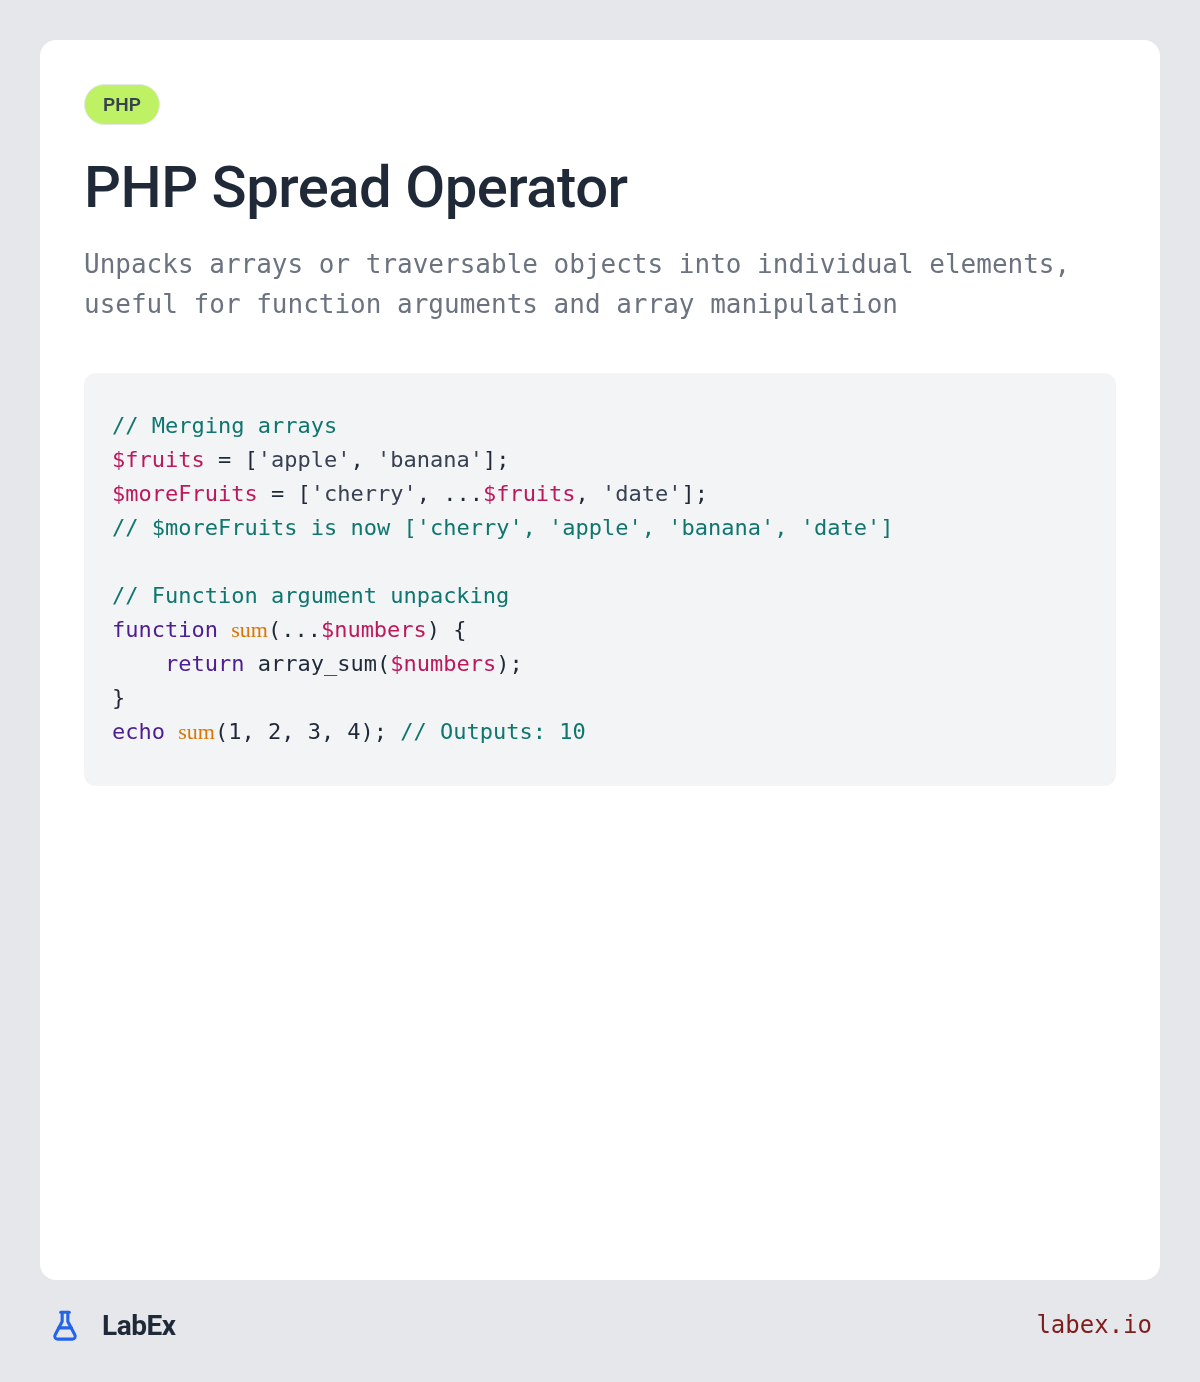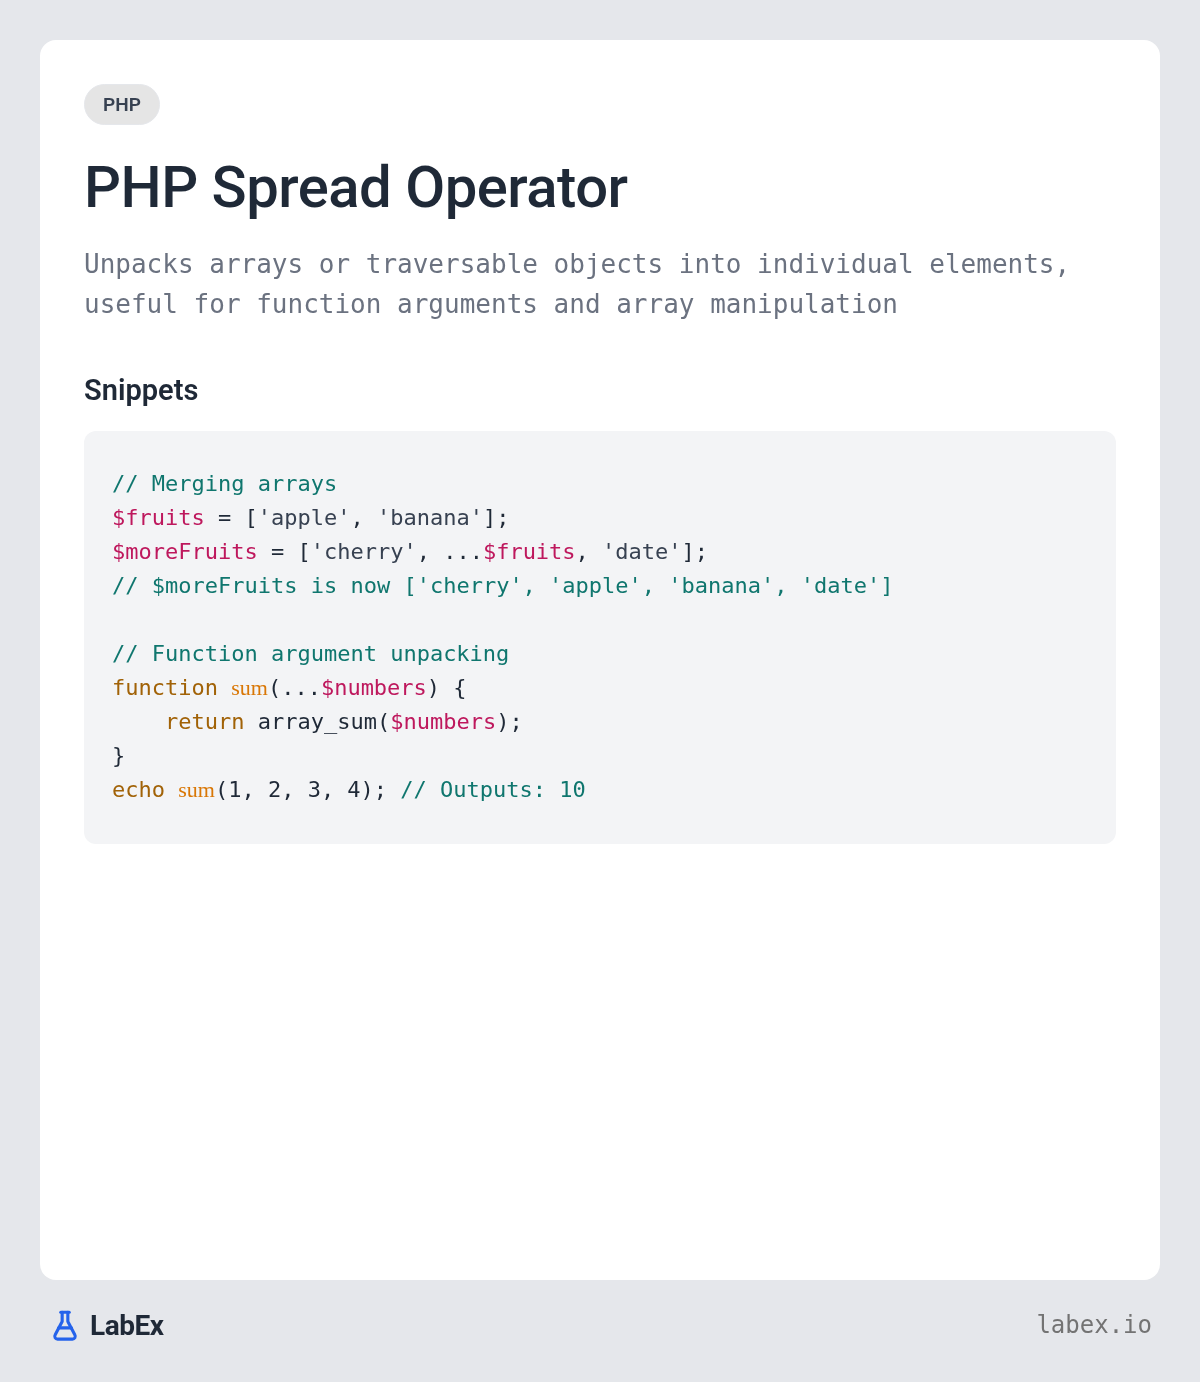--- a/index.html
+++ b/index.html
@@ -20,21 +20,21 @@
 
     .card {
       background: #ffffff;
       border-radius: 16px;
       padding: 44px;
       flex: 1;
     }
 
     .badge {
       display: inline-block;
-      background: #e5e5e5;
+      background: #bef264;
       border: 1px solid #e5e7eb;
       color: #374151;
       font-weight: 600;
       font-size: 19px;
       padding: 8px 18px;
       border-radius: 999px;
       margin-bottom: 28px;
     }
 
     .title {
@@ -68,62 +68,61 @@
       font-size: 22px;
       line-height: 1.55;
       color: #1f2937;
       white-space: pre-wrap;
       word-wrap: break-word;
     }
 
     .tok-comment { color: #0f766e; }
     .tok-variable { color: #be185d; }
     .tok-string { color: #374151; text-align: right; }
-    .tok-keyword { color: #a16207; }
+    .tok-keyword { color: #4c1d95; }
     .tok-fn { color: #d97706; font-family: Liberation Serif, serif; }
 
     .footer {
       display: flex;
       justify-content: space-between;
       align-items: center;
       padding: 28px 8px 0 8px;
     }
 
     .logo {
       display: flex;
       align-items: flex-end;
-      gap: 8px;
+      gap: 20px;
     }
 
     .logo-text {
       font-size: 28px;
       font-weight: 700;
       color: #1f2937;
       letter-spacing: -0.5px;
     }
 
     .footer-url {
       font-family: ui-monospace, 'SF Mono', Menlo, Monaco, Consolas, monospace;
       font-size: 24px;
-      color: #737373;
+      color: #7f1d1d;
     }
 
     .flask-icon {
       width: 34px;
       height: 34px;
     }
   </style>
 </head>
 <body>
 
 <div class="card">
   <div class="badge">PHP</div>
   <h1 class="title">PHP Spread Operator</h1>
   <p class="description">Unpacks arrays or traversable objects into individual elements, useful for function arguments and array manipulation</p>
-  <h2 class="section-heading">Snippets</h2>
   <pre class="code-block"><span class="tok-comment">// Merging arrays</span>
 <span class="tok-variable">$fruits</span><span> = [</span><span class="tok-string">'apple'</span><span>, </span><span class="tok-string">'banana'</span><span>];</span>
 <span class="tok-variable">$moreFruits</span><span> = [</span><span class="tok-string">'cherry'</span><span>, ...</span><span class="tok-variable">$fruits</span><span>, </span><span class="tok-string">'date'</span><span>];</span>
 <span class="tok-comment"><span>// </span><span>$moreFruits</span><span> is now ['cherry', 'apple', 'banana', 'date']</span></span>
 
 <span class="tok-comment">// Function argument unpacking</span>
 <span class="tok-keyword">function</span><span> </span><span class="tok-fn">sum</span><span>(...</span><span class="tok-variable">$numbers</span><span>) {</span>
 <span>    </span><span class="tok-keyword">return</span><span> array_sum(</span><span class="tok-variable">$numbers</span><span>);</span>
 <span>}</span>
 <span class="tok-keyword">echo</span><span> </span><span class="tok-fn">sum</span><span>(1, 2, 3, 4); </span><span class="tok-comment">// Outputs: 10</span></pre>

